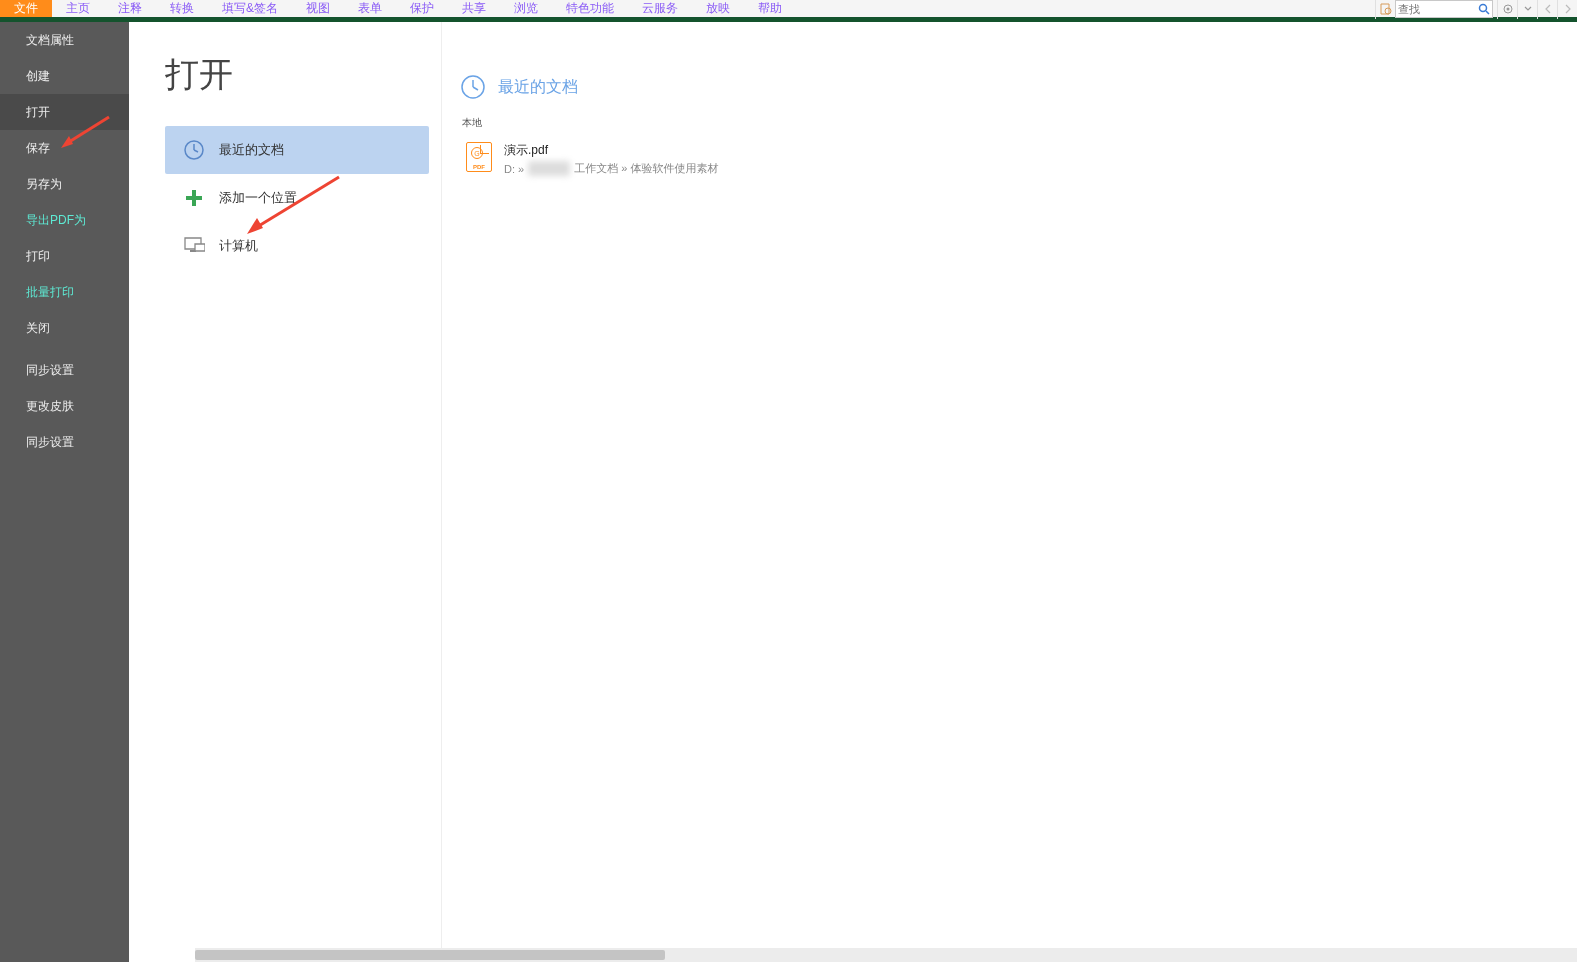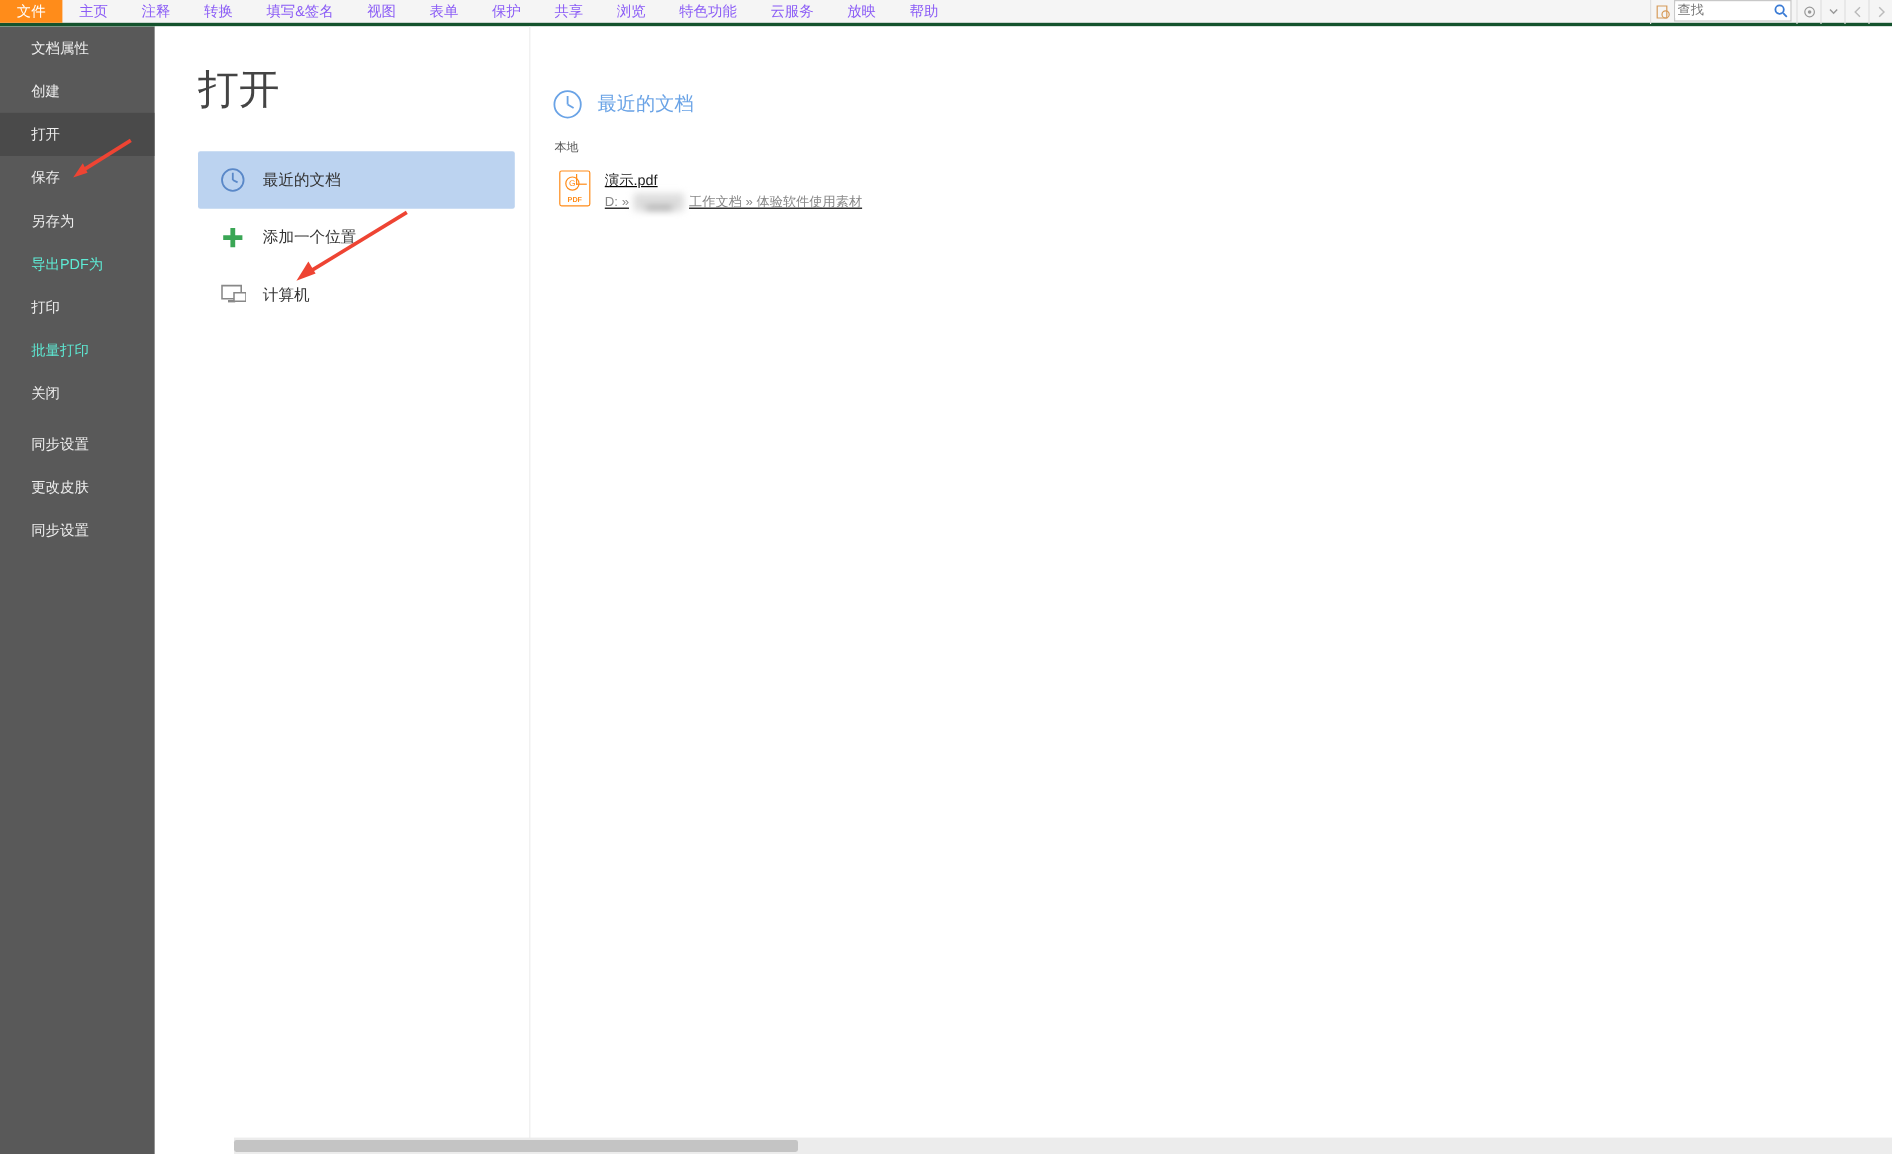--- a/index.html
+++ b/index.html
@@ -1,22 +1,22 @@
 <!DOCTYPE html>
 <html><head>
 <meta charset="utf-8">
 <style>
 * { margin:0; padding:0; box-sizing:border-box; font-family:"Microsoft YaHei","PingFang SC",Arial,sans-serif; }
 body { width:1577px; height:962px; background:#fff; overflow:hidden; position:relative; }
 
 
-.menu-bar { height:22px; background:#f5f5f5; border-bottom:3px solid #14532d; display:flex; align-items:stretch; position:relative; }
+.menu-bar { height:22px; background:#f5f5f5; border-bottom:5px solid #14532d; display:flex; align-items:stretch; position:relative; }
 .menu-bar .tab { padding:0 14px; font-size:12px; color:#8b5cf6; display:flex; align-items:center; cursor:pointer; }
 .menu-bar .tab.active { background:#ff8c1a; color:#fff; font-weight:500; }
-.menu-bar .right-tools { margin-left:auto; display:flex; height:100%; }
+.menu-bar .right-tools { margin-left:auto; display:flex; align-items:center; height:100%; }
 .search-wrap { display:flex; align-items:center; height:18px; border:1px solid #c8c8c8; background:#fff; margin-right:4px; }
 .search-wrap .sicon { width:16px; height:16px; display:flex; align-items:center; justify-content:center; color:#888; }
 .search-wrap input { border:none; outline:none; width:80px; font-size:11px; color:#555; padding:0 2px; }
 .right-tools .tool-btn { width:20px; height:20px; display:flex; align-items:center; justify-content:center; color:#888; cursor:pointer; border-left:1px solid #e0e0e0; }
 
 
 .main { display:flex; height:calc(100% - 22px); }
 
 
 .sidebar { width:129px; background:#595959; color:#eee; display:flex; flex-direction:column;text-align:center; }
@@ -32,21 +32,21 @@
 .source-list { display:flex; flex-direction:column; gap:0; }
 .source-item { height:48px; display:flex; align-items:center; gap:14px; padding-left:18px; font-size:13px; color:#333; cursor:pointer; border-radius:2px; }
 .source-item.active { background:#bcd3f0; }
 .source-item .icon { width:22px; height:22px; display:flex; align-items:center; justify-content:center; }
 
 .open-right { flex:1; padding:52px 0 0 18px; border-left:1px solid #eee; margin-left:12px;}
 .recent-head { display:flex; align-items:center; gap:12px; margin-bottom:16px; }
 .recent-head .clock { width:26px; height:26px; }
 .recent-head span { font-size:16px; color:#6aa3e6; }
 .local-label { font-size:10px; color:#555; margin-bottom:8px; padding-left:2px; }
-.file-row { display:flex; align-items:flex-start; gap:12px; cursor:pointer; padding:4px 6px; border-radius:3px; max-width:400px;text-decoration:underline; }
+.file-row { display:flex; align-items:flex-start; gap:12px; cursor:pointer; padding:4px 6px; border-radius:3px; max-width:400px; }
 .file-row .picon { width:26px; height:30px; border:1.5px solid #ff8c1a; border-radius:2px; position:relative; }
 .file-row .picon::before { content:""; position:absolute; top:2px; right:2px; width:8px; height:8px; border-left:1.5px solid #ff8c1a; border-bottom:1.5px solid #ff8c1a; }
 .file-row .picon::after { content:"PDF"; position:absolute; bottom:1px; left:0; right:0; font-size:6px; color:#ff8c1a; text-align:center; font-weight:bold; }
 .file-row .picon .ci { position:absolute; top:4px; left:4px; width:12px; height:12px; border-radius:50%; border:1.5px solid #ff8c1a; font-size:7px; color:#ff8c1a; display:flex; align-items:center; justify-content:center;}
 .file-info .fname { font-size:12px; color:#222; }
 .file-info .fpath { font-size:11px; color:#888; margin-top:2px; display:flex; align-items:center; gap:4px; flex-wrap:wrap; }
 .file-info .blur { filter:blur(3px); background:#ddd; color:#ddd; border-radius:2px; padding:0 10px; }
 
 
 .arrow { position:absolute; pointer-events:none; }

